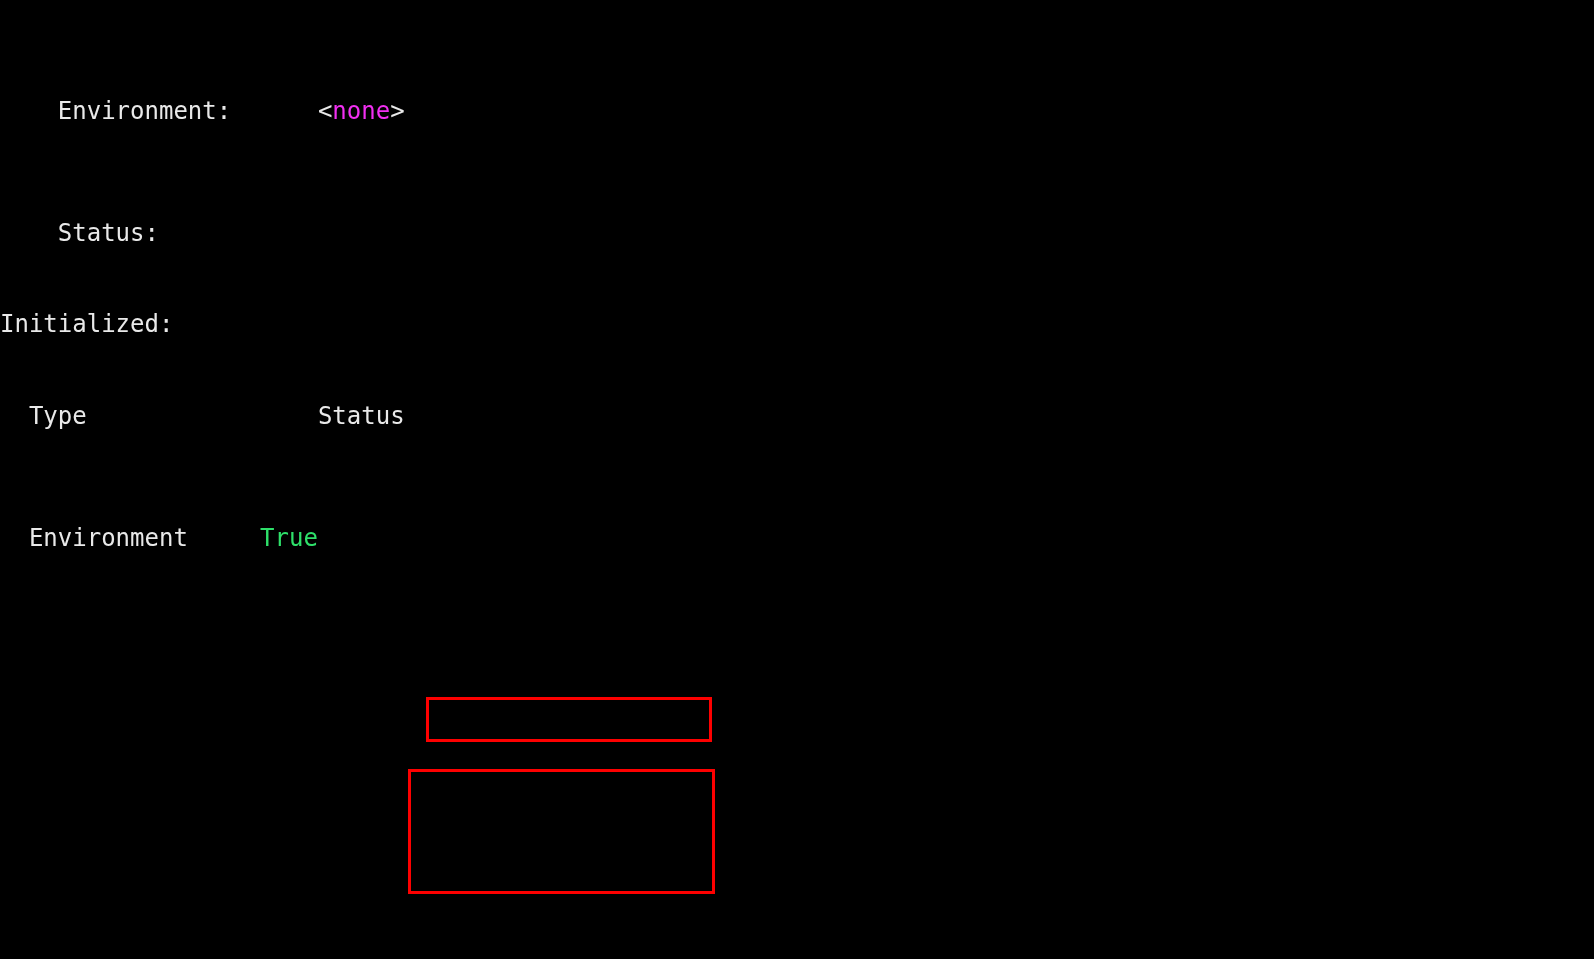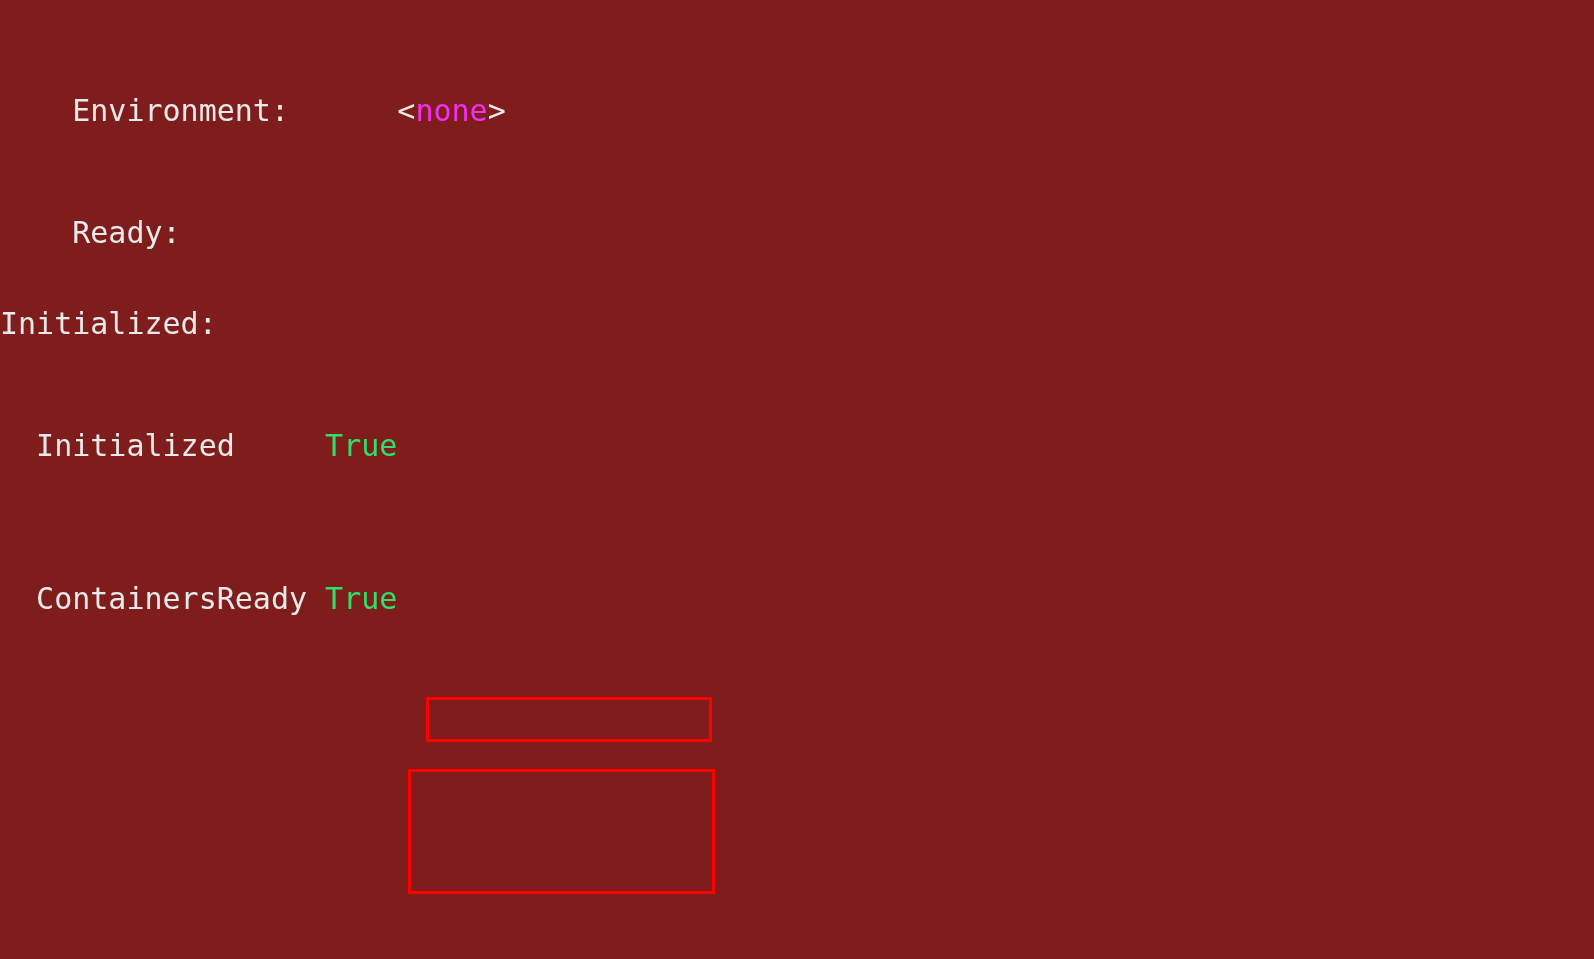--- a/index.html
+++ b/index.html
@@ -4,24 +4,24 @@
 <style>
   html, body {
     margin: 0;
     padding: 0;
     background: #1c1c1c;
   }
   #terminal {
     position: relative;
     width: 1594px;
     height: 959px;
-    background: #7f1d1d;
+    background: #000000;
     overflow: hidden;
     font-family: "DejaVu Sans Mono", "Liberation Mono", monospace;
-    font-size: 30px;
+    font-size: 24px;
     line-height: 30.5px;
     color: #e8e8e8;
     letter-spacing: 0px;
     -webkit-font-smoothing: antialiased;
   }
   #screen {
     position: absolute;
     left: 0;
     top: 0;
     padding: 4px 0 0 0;
@@ -45,27 +45,27 @@
   #box-kubelet   { left: 408px; top: 769px; width: 307px; height: 125px; }
 </style>
 </head>
 <body>
 
 <div id="terminal">
   <div id="screen">
 
     <div class="line"><span class="white">    Environment:</span><span class="white">      </span><span class="white">&lt;</span><span class="magenta">none</span><span class="white">&gt;</span></div>
 
-    <div class="line white">    Ready:</div>
+    <div class="line white">    Status:</div>
     <div class="line white">Initialized:</div>
+    <div class="line white">  Type                Status</div>
 
-    <div class="line"><span class="white">  Initialized     </span><span class="green">True</span></div>
+    <div class="line"><span class="white">  Environment     </span><span class="green">True</span></div>
 
 
-    <div class="line"><span class="white">  ContainersReady </span><span class="green">True</span></div>
 
     
 
     
     
     
     
     
     
 

